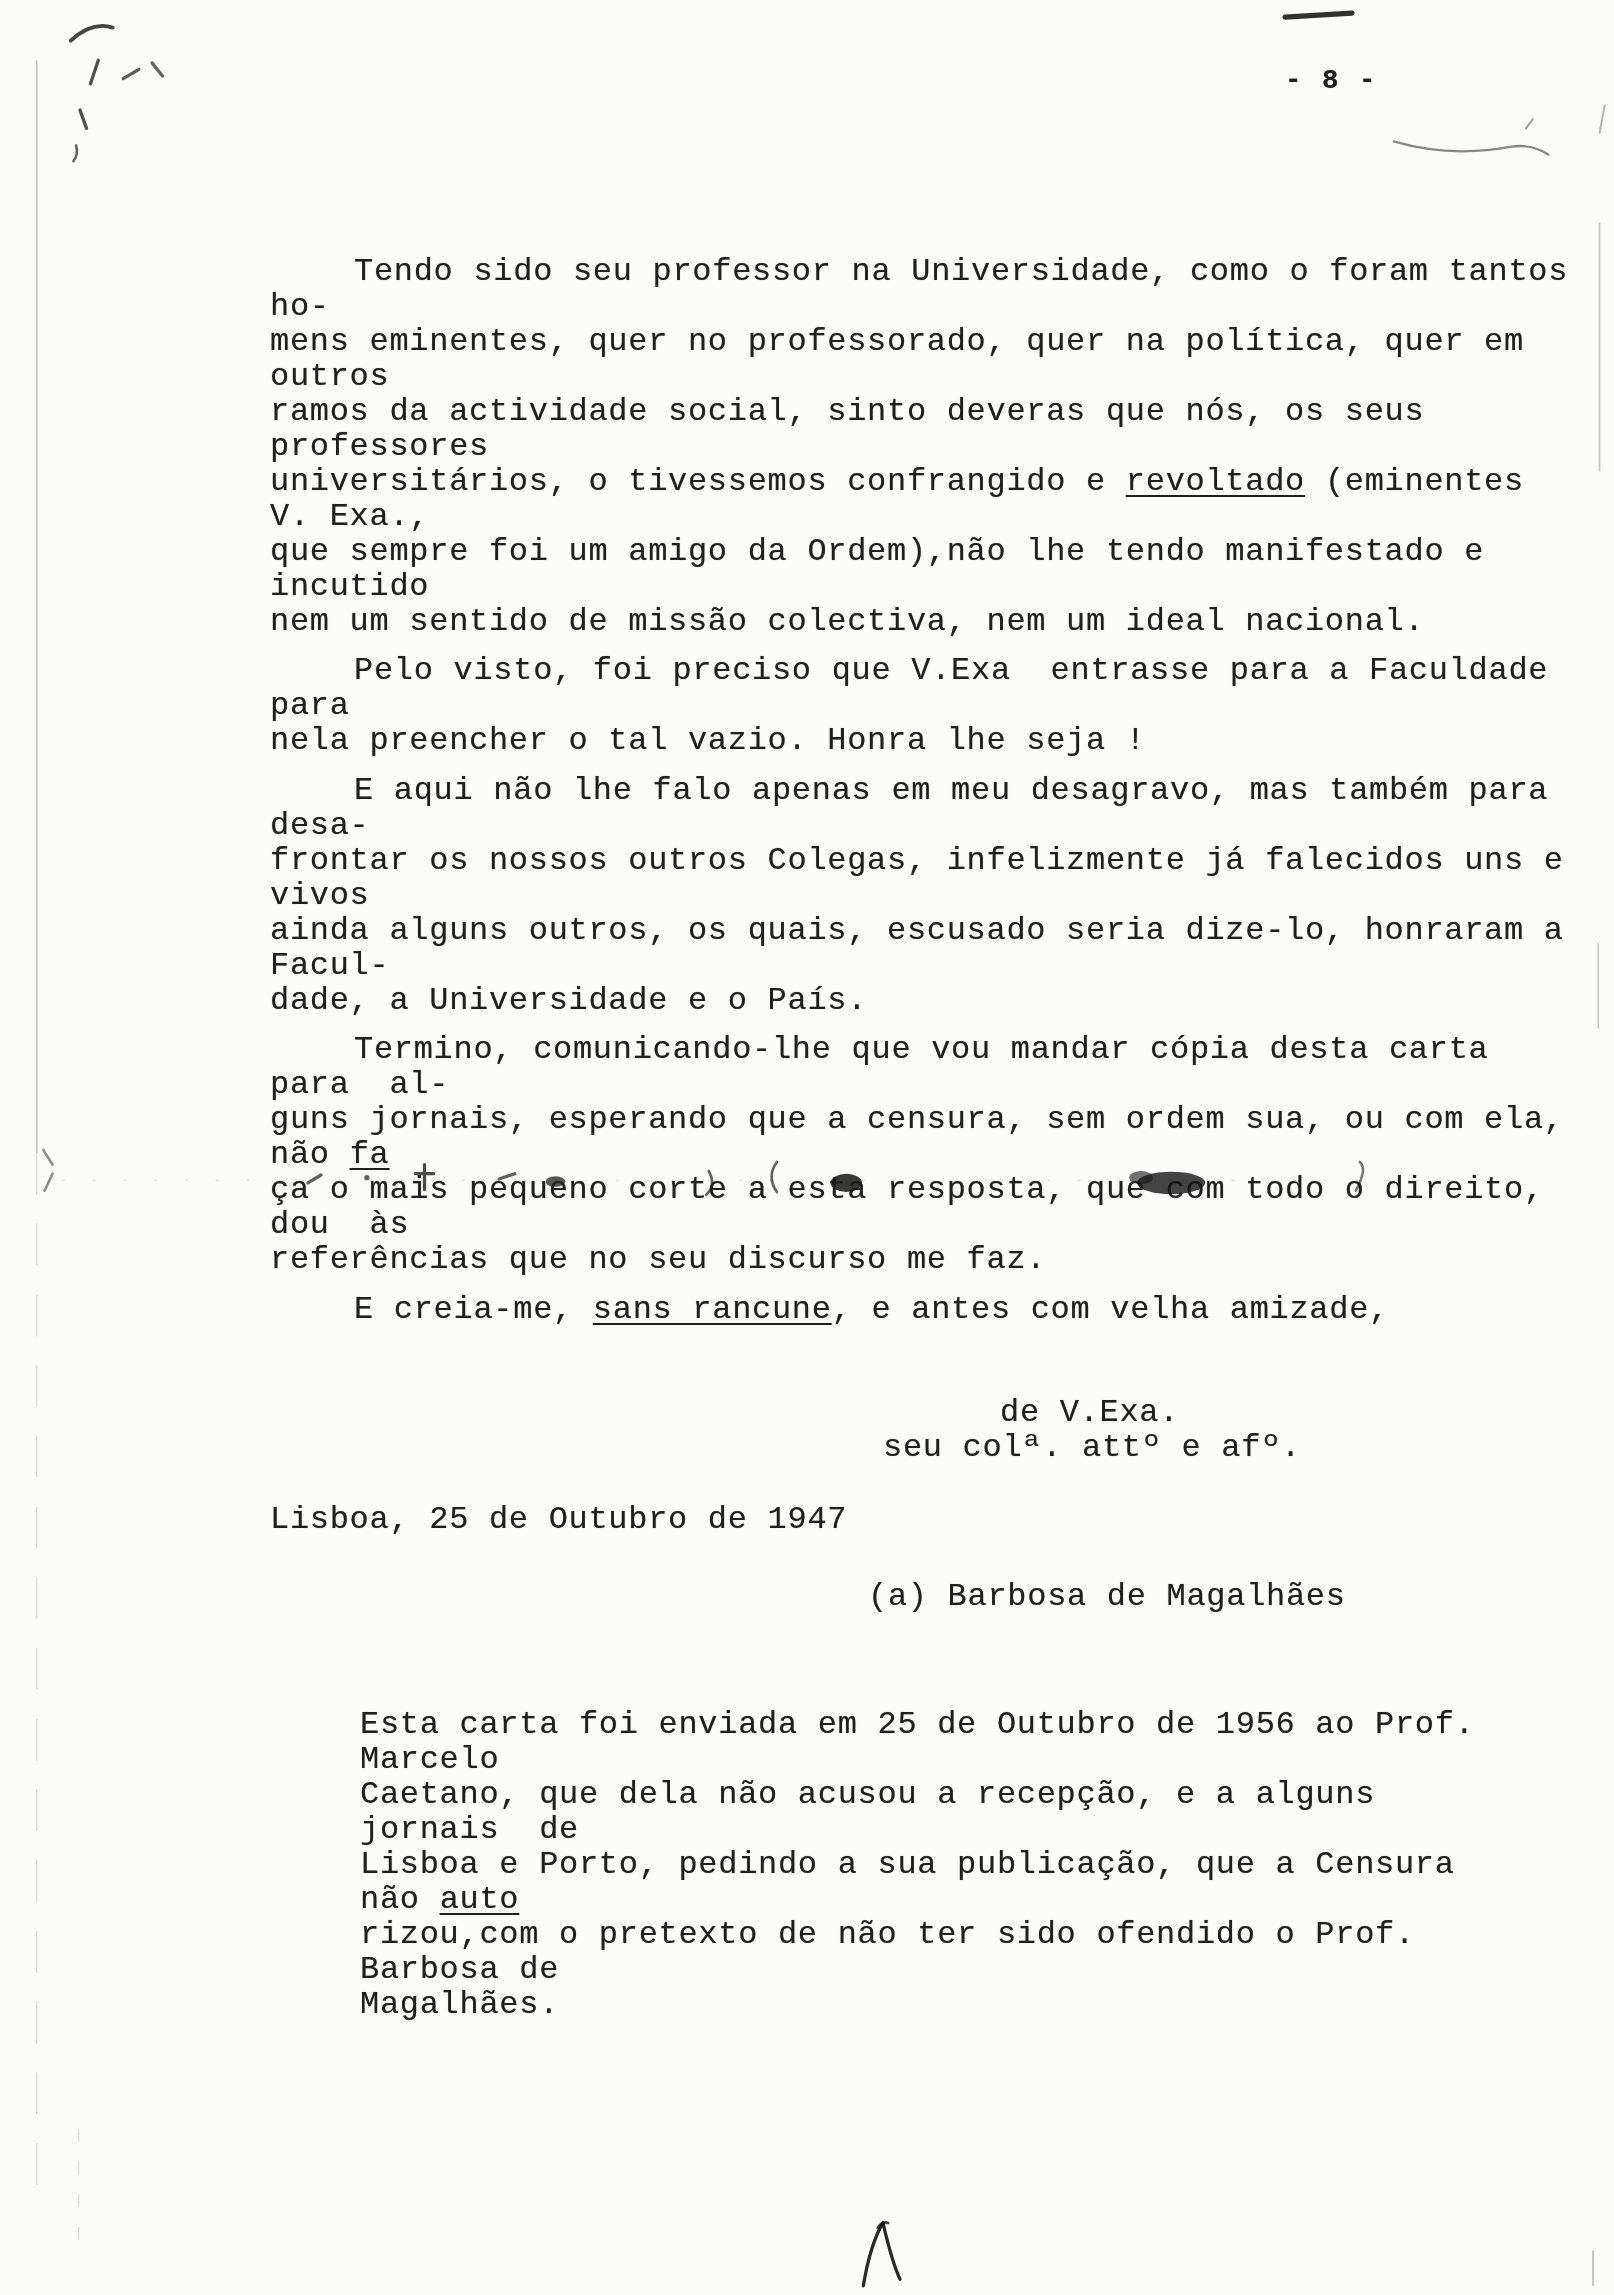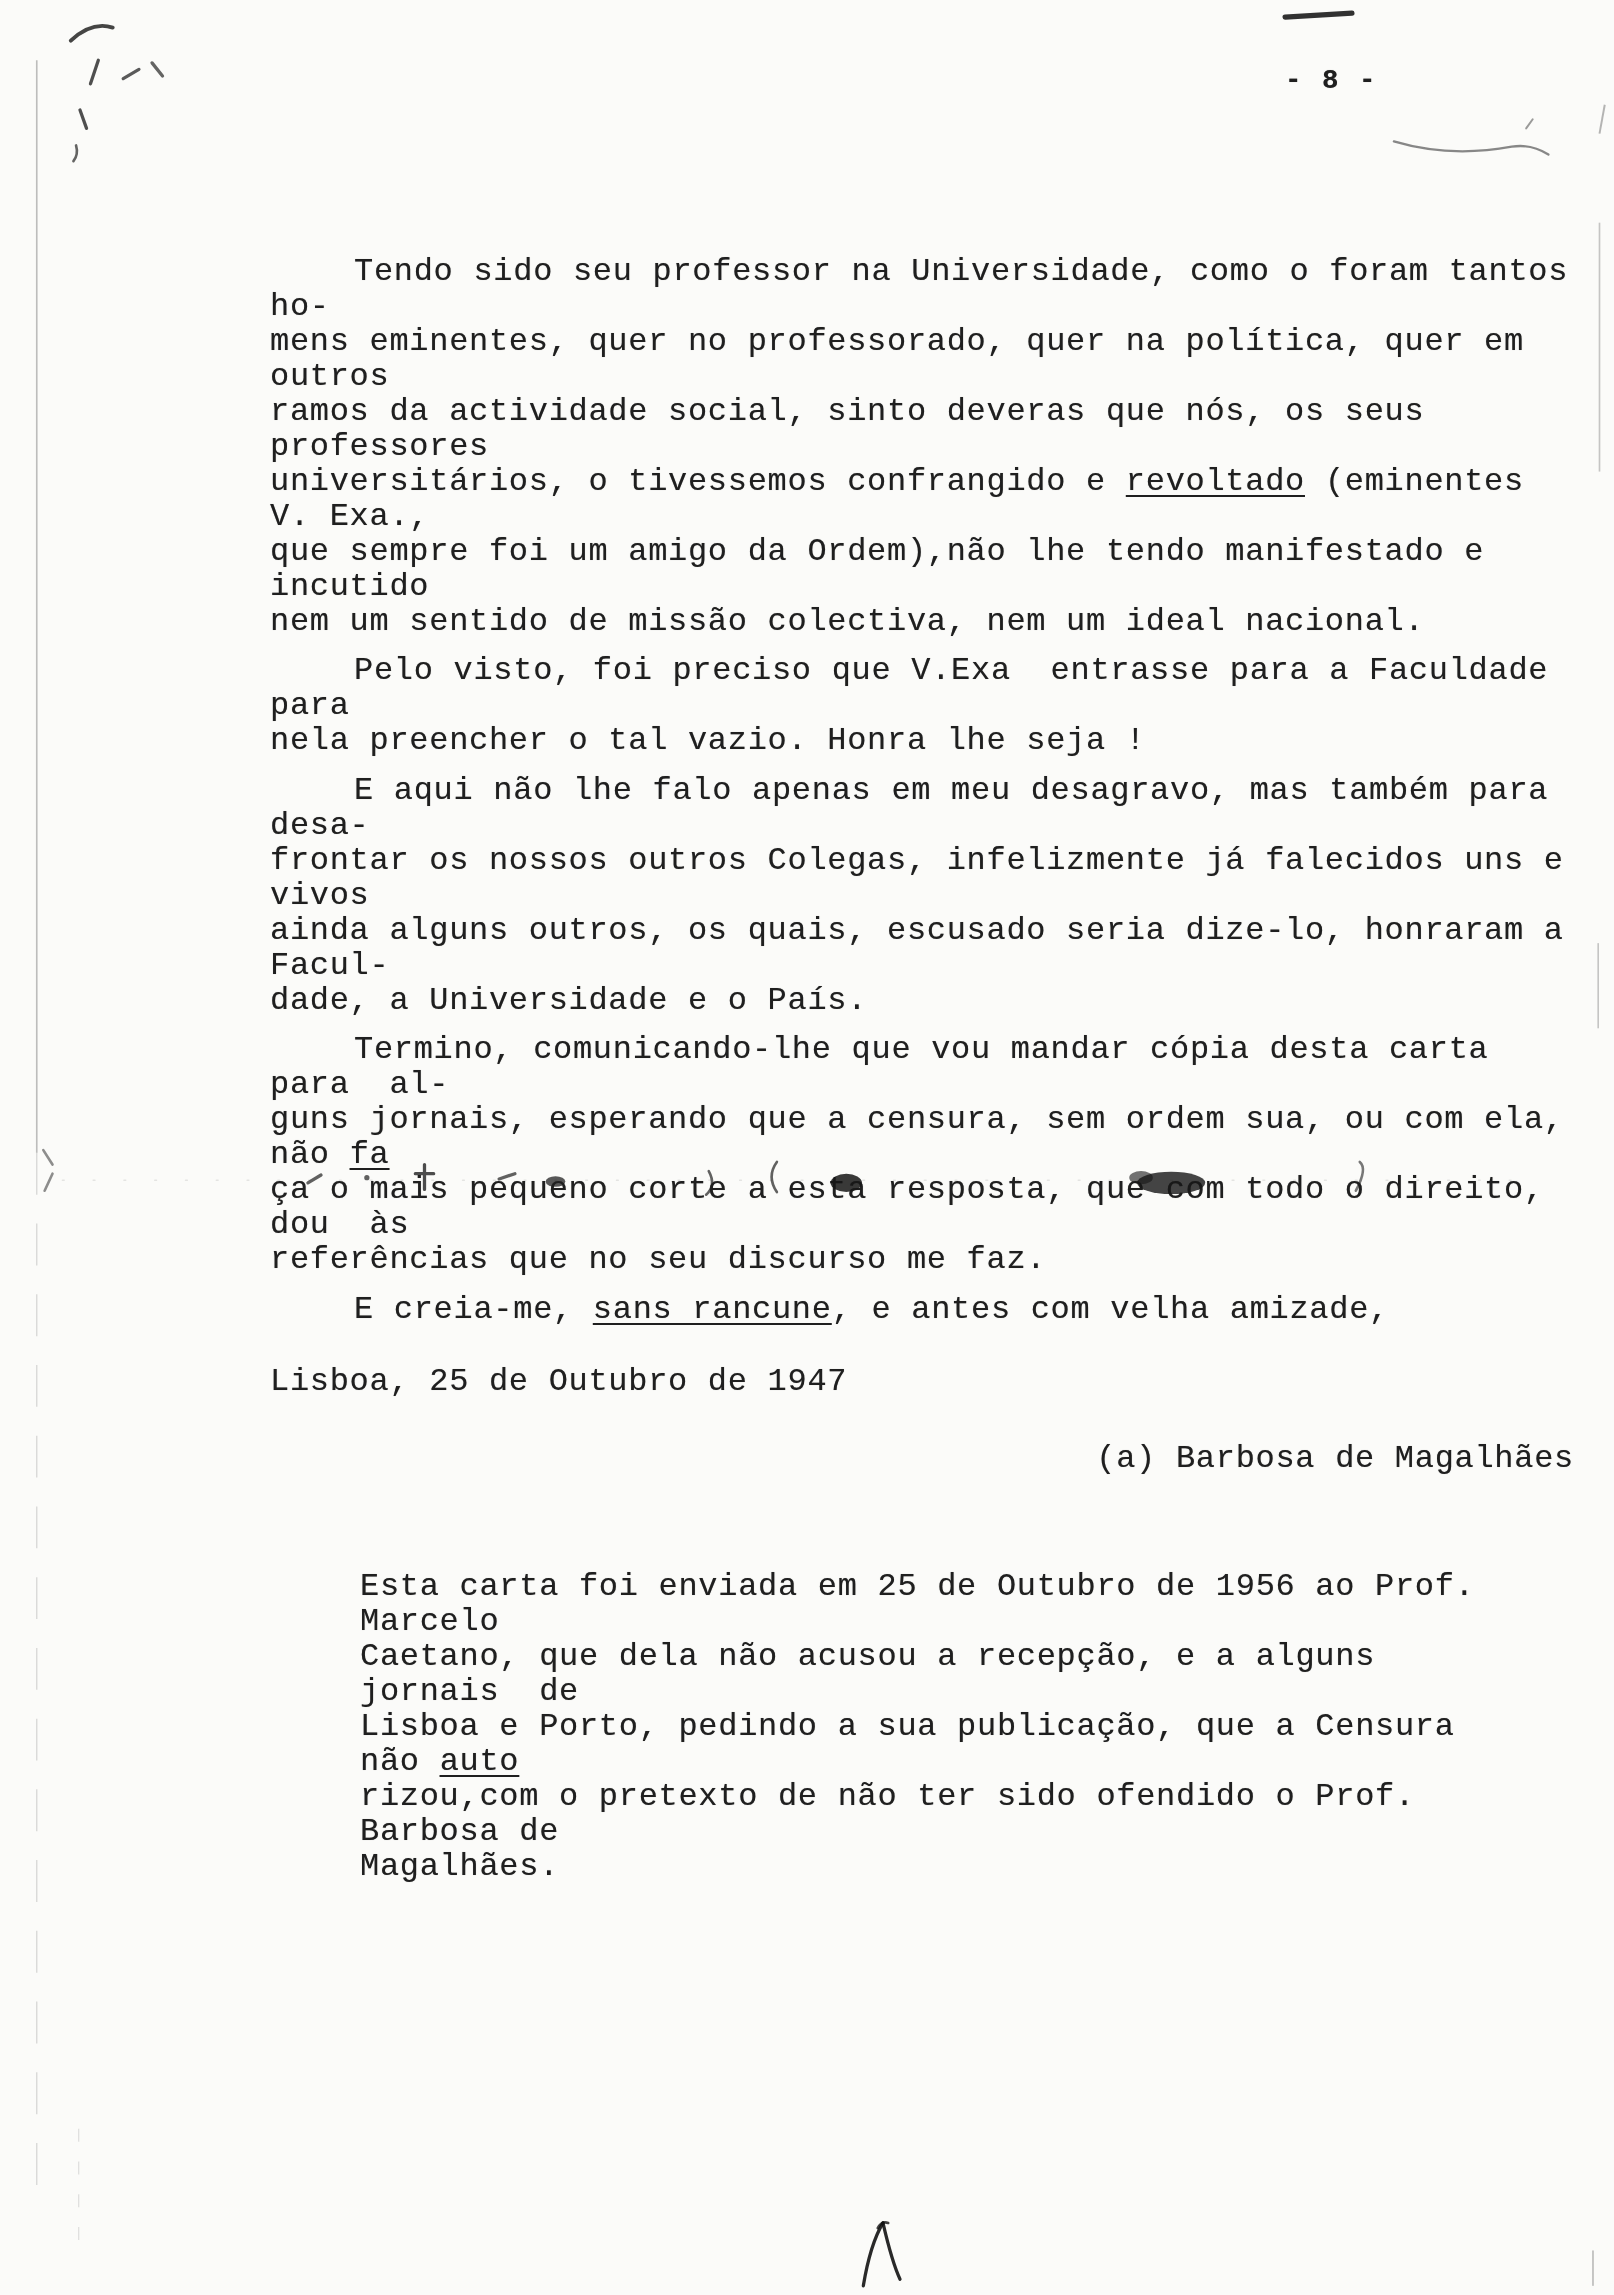--- a/index.html
+++ b/index.html
@@ -40,21 +40,21 @@
   .para {
     margin: 0 0 14.4px 0;
     white-space: pre-wrap;
     text-indent: 84px;
   }
   .u { text-decoration: underline; text-decoration-thickness: 2px; text-underline-offset: 4.6px; }
   .closing { margin-top: 68px; }
   .closing-line-1 { margin-left: 730px; }
   .closing-line-2 { margin-left: 613px; }
   .dateline { margin-top: 37px; }
-  .signature-row { margin-top: 42px; margin-left: 598px; position: relative; text-align: right; }
+  .signature-row { margin-top: 42px; margin-left: 598px; position: relative; }
   .postscript {
     margin: 93px 0 0 90px;
     width: 1146px;
     white-space: pre-wrap;
     text-indent: 0;
   }
   .artifacts {
     position: absolute;
     inset: 0;
     width: 1614px;
@@ -86,20 +86,24 @@
 ainda alguns outros, os quais, escusado seria dize-lo, honraram a Facul-
 dade, a Universidade e o País.</span></p>
 
     <p class="para"><span>Termino, comunicando-lhe que vou mandar cópia desta carta para  al-
 guns jornais, esperando que a censura, sem ordem sua, ou com ela, não </span><span class="u">fa</span><span>
 ça o mais pequeno corte a esta resposta, que com todo o direito, dou  às
 referências que no seu discurso me faz.</span></p>
 
     <p class="para"><span>E creia-me, </span><span class="u">sans rancune</span><span>, e antes com velha amizade,</span></p>
 
+    <div class="closing">
+      <div class="closing-line-1">de V.Exa.</div>
+      <div class="closing-line-2">seu colª. attº e  afº.</div>
+    </div>
 
     <div class="dateline">Lisboa, 25 de Outubro de 1947</div>
 
     <div class="signature-row"><span>(a) Barbosa de Magalhães</span></div>
 
     <p class="postscript"><span>Esta carta foi enviada em 25 de Outubro de 1956 ao Prof. Marcelo
 Caetano, que dela não acusou a recepção, e a alguns jornais  de
 Lisboa e Porto, pedindo a sua publicação, que a Censura não </span><span class="u">auto</span><span>
 rizou,com o pretexto de não ter sido ofendido o Prof. Barbosa de
 Magalhães.</span></p>

